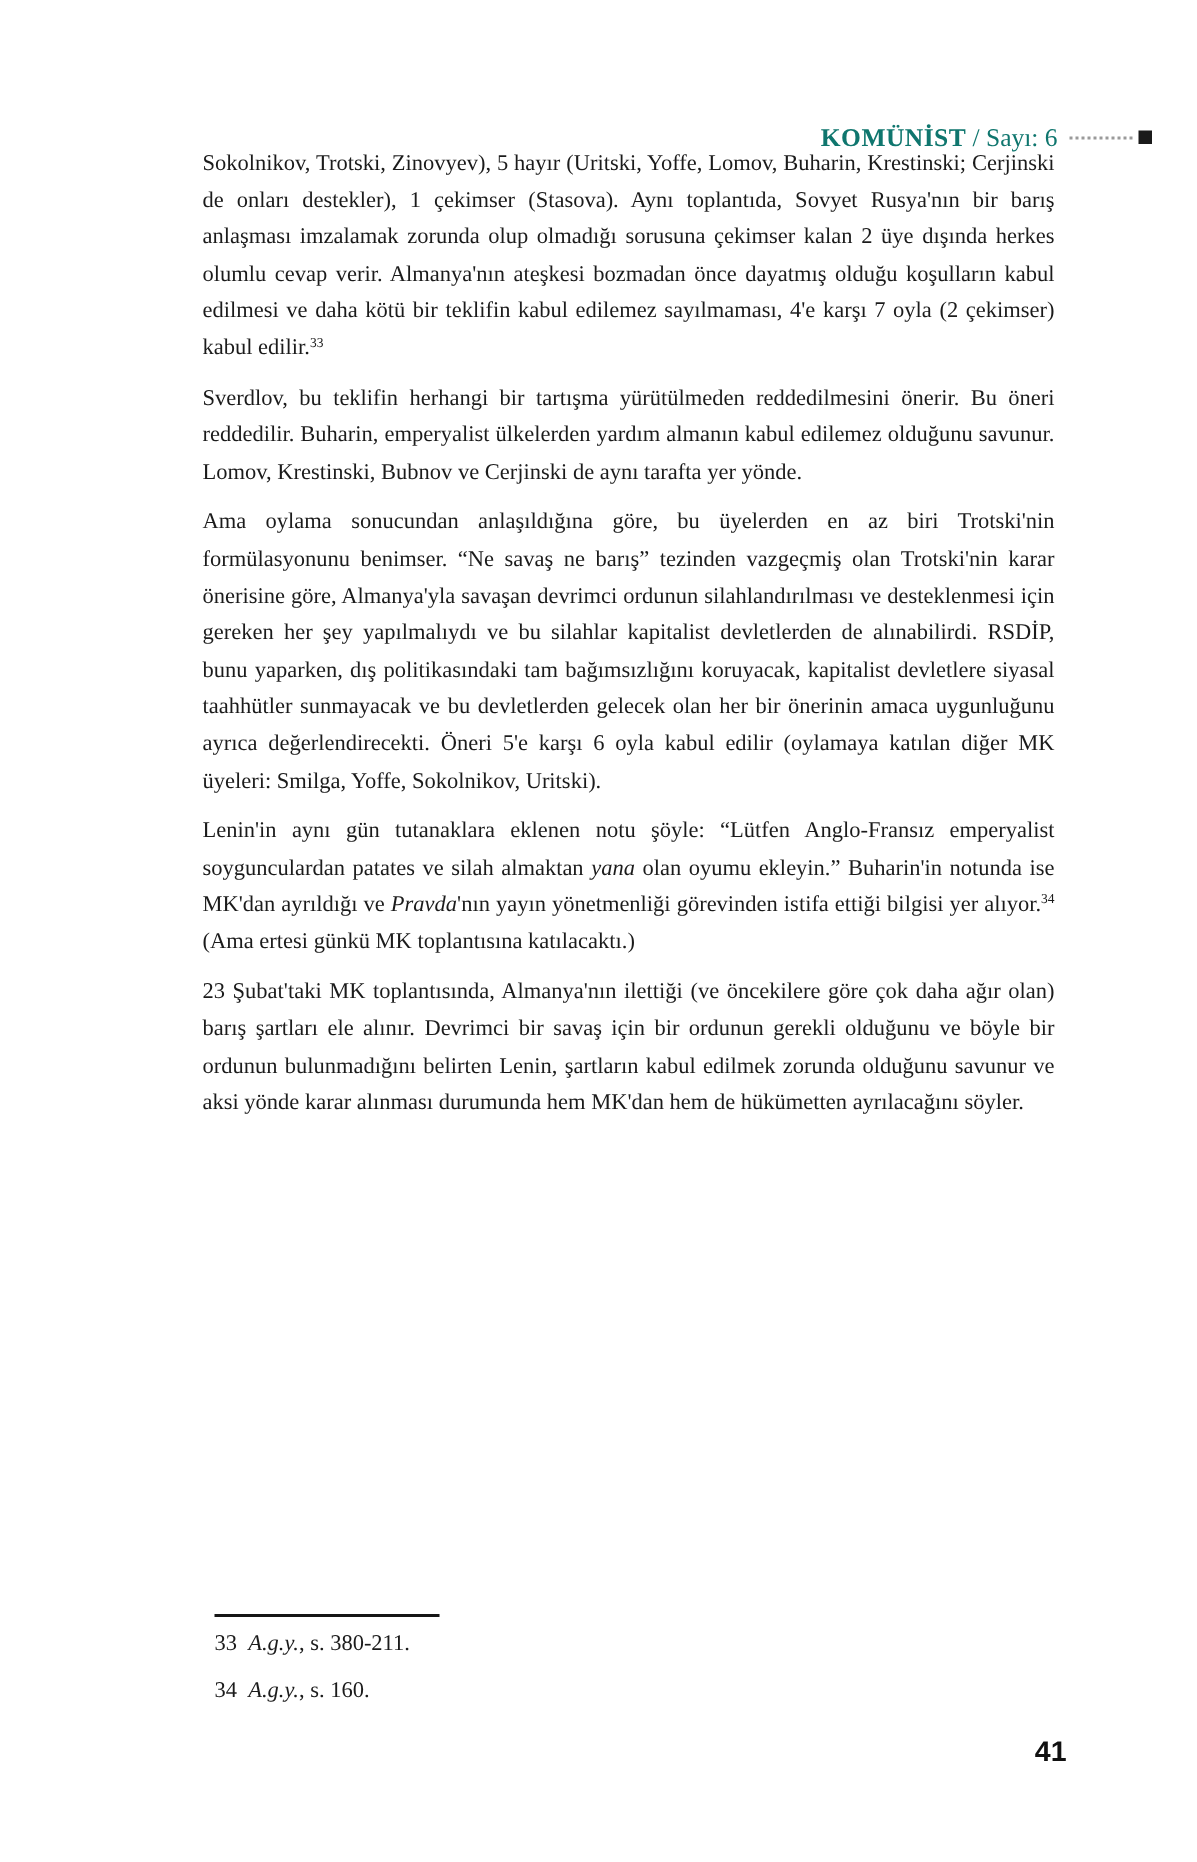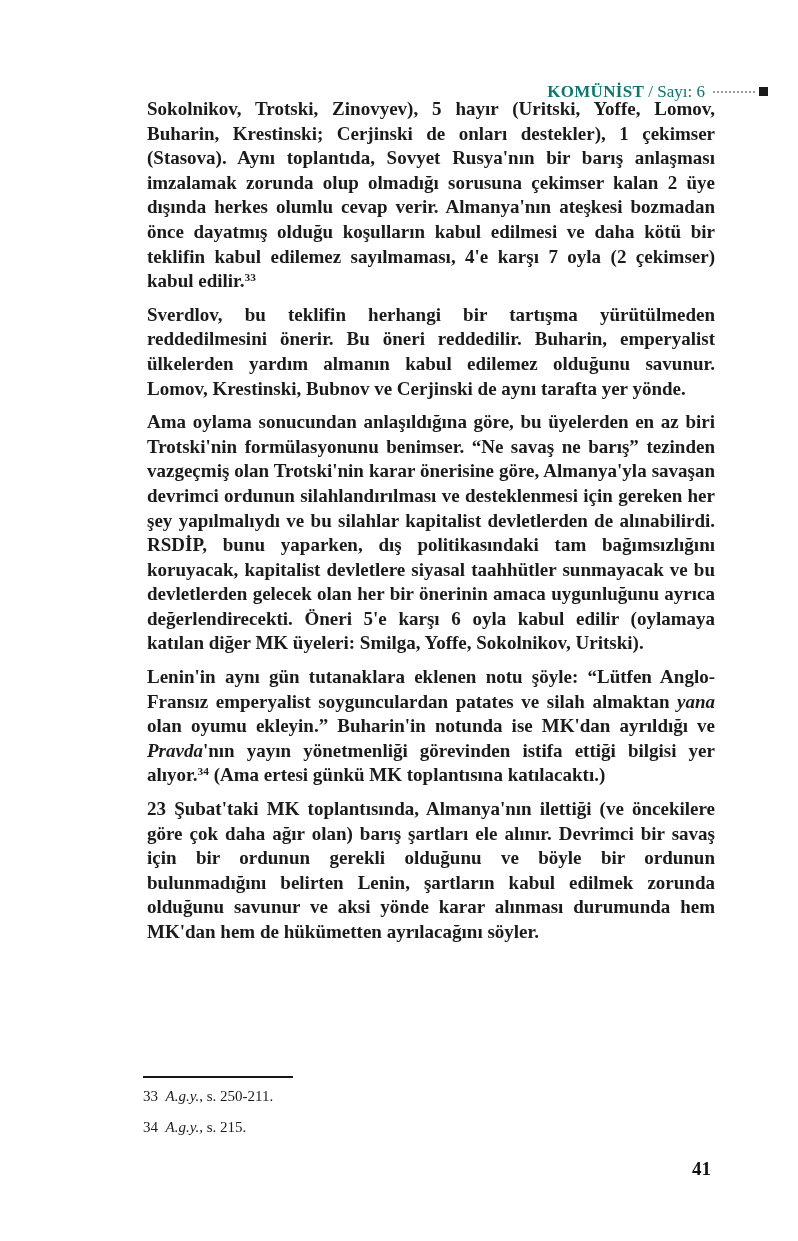--- a/index.html
+++ b/index.html
@@ -44,27 +44,26 @@
     display: inline-block;
     width: 9px;
     height: 9px;
     background: #1a1a1a;
     vertical-align: middle;
     margin-bottom: 3px;
   }
   
   .body-text {
     position: absolute;
-    left: 147px;
+    left: 135px;
     top: 97px;
     width: 568px;
-    font-size: 19px;
+    font-size: 15px;
     line-height: 24.6px;
     text-align: justify;
-    font-weight: bold;
   }
   .para { margin: 0 0 9px 0; }
   .para:last-child { margin-bottom: 1px; }
   .body-text em, .footnotes em { font-style: italic; }
   sup {
     font-size: 0.6em;
     line-height: 0;
     vertical-align: baseline;
     position: relative;
     top: -0.55em;
@@ -84,21 +83,21 @@
     width: 568px;
     font-size: 15px;
     line-height: 1.35;
   }
   .footnote { margin: 0 0 11px 0; }
   
   .page-number {
     position: absolute;
     top: 1158px;
     right: 87px;
-    font-family: Liberation Serif, serif;
+    font-family: Liberation Sans, sans-serif;
     font-weight: bold;
     font-size: 19px;
     color: #111;
   }
 </style>
 </head>
 <body>
 
 <div class="page">
 
@@ -110,19 +109,19 @@
       <p class="para"><span>Sokolnikov, Trotski, Zinovyev), 5 hayır (Uritski, Yoffe, Lomov, Buharin, Krestinski; Cerjinski de onları destekler), 1 çekimser (Stasova). Aynı toplantıda, Sovyet Rusya'nın bir barış anlaşması imzalamak zorunda olup olmadığı sorusuna çekimser kalan 2 üye dışında herkes olumlu cevap verir. Almanya'nın ateşkesi bozmadan önce dayatmış olduğu koşulların kabul edilmesi ve daha kötü bir teklifin kabul edilemez sayılmaması, 4'e karşı 7 oyla (2 çekimser) kabul edilir.</span><sup>33</sup></p>
       <p class="para"><span>Sverdlov, bu teklifin herhangi bir tartışma yürütülmeden reddedilmesini önerir. Bu öneri reddedilir. Buharin, emperyalist ülkelerden yardım almanın kabul edilemez olduğunu savunur. Lomov, Krestinski, Bubnov ve Cerjinski de aynı tarafta yer yönde.</span></p>
       <p class="para"><span>Ama oylama sonucundan anlaşıldığına göre, bu üyelerden en az biri Trotski'nin formülasyonunu benimser. “Ne savaş ne barış” tezinden vazgeçmiş olan Trotski'nin karar önerisine göre, Almanya'yla savaşan devrimci ordunun silahlandırılması ve desteklenmesi için gereken her şey yapılmalıydı ve bu silahlar kapitalist devletlerden de alınabilirdi. RSDİP, bunu yaparken, dış politikasındaki tam bağımsızlığını koruyacak, kapitalist devletlere siyasal taahhütler sunmayacak ve bu devletlerden gelecek olan her bir önerinin amaca uygunluğunu ayrıca değerlendirecekti. Öneri 5'e karşı 6 oyla kabul edilir (oylamaya katılan diğer MK üyeleri: Smilga, Yoffe, Sokolnikov, Uritski).</span></p>
       <p class="para"><span>Lenin'in aynı gün tutanaklara eklenen notu şöyle: “Lütfen Anglo-Fransız emperyalist soygunculardan patates ve silah almaktan </span><em>yana</em><span> olan oyumu ekleyin.” Buharin'in notunda ise MK'dan ayrıldığı ve </span><em>Pravda</em><span>'nın yayın yönetmenliği görevinden istifa ettiği bilgisi yer alıyor.</span><sup>34</sup><span> (Ama ertesi günkü MK toplantısına katılacaktı.)</span></p>
       <p class="para"><span>23 Şubat'taki MK toplantısında, Almanya'nın ilettiği (ve öncekilere göre çok daha ağır olan) barış şartları ele alınır. Devrimci bir savaş için bir ordunun gerekli olduğunu ve böyle bir ordunun bulunmadığını belirten Lenin, şartların kabul edilmek zorunda olduğunu savunur ve aksi yönde karar alınması durumunda hem MK'dan hem de hükümetten ayrılacağını söyler.</span></p>
     </main>
 
   <div class="footnote-rule"></div>
 
   <div class="footnotes" id="footnotes">
-      <p class="footnote"><span>33&nbsp;&nbsp;</span><em>A.g.y.</em><span>, s. 250-211.</span></p>
-      <p class="footnote"><span>34&nbsp;&nbsp;</span><em>A.g.y.</em><span>, s. 215.</span></p>
+      <p class="footnote"><span>33&nbsp;&nbsp;</span><em>A.g.y.</em><span>, s. 380-211.</span></p>
+      <p class="footnote"><span>34&nbsp;&nbsp;</span><em>A.g.y.</em><span>, s. 160.</span></p>
     </div>
 
   <div class="page-number">41</div>
 
 </div>
 
 </body></html>

